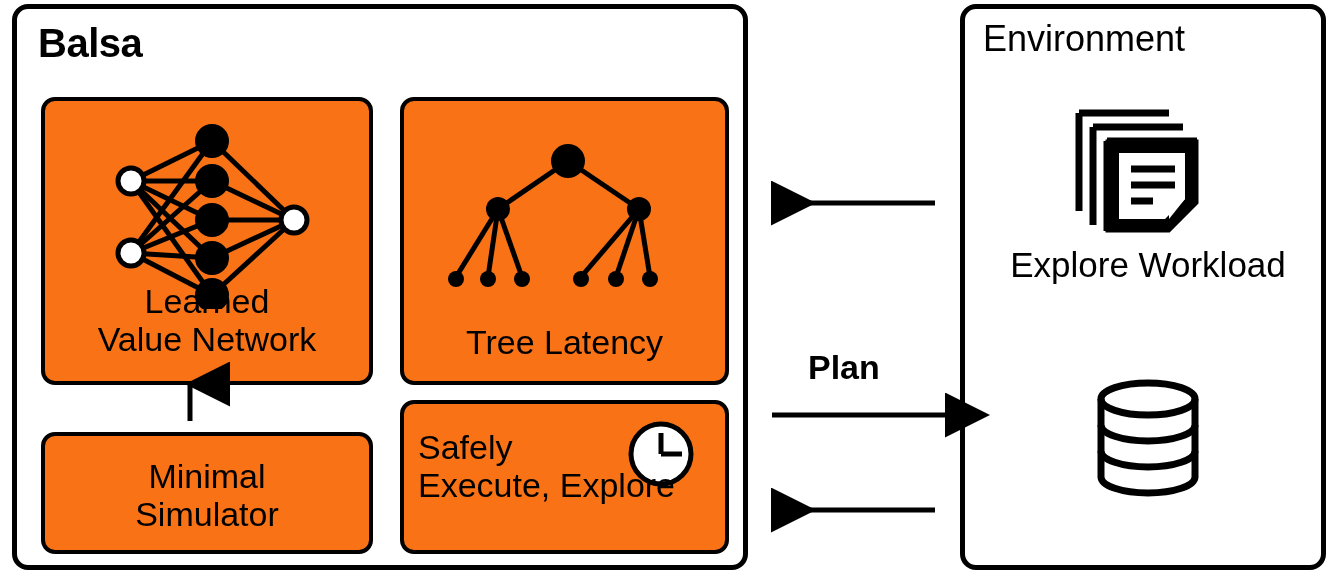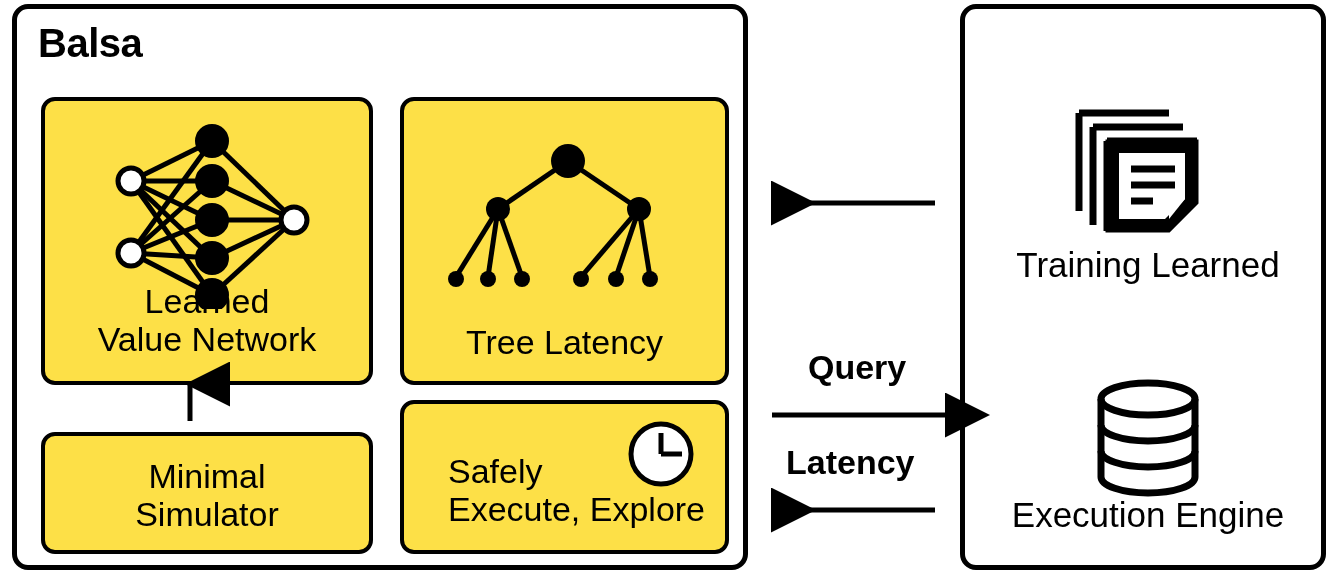--- a/index.html
+++ b/index.html
@@ -24,21 +24,21 @@
     border: 5px solid #000;
     border-radius: 16px;
     background: #fff;
     padding-left: 12px;
   }
   .inner-box {
     position: absolute;
     box-sizing: border-box;
     border: 4px solid #000;
     border-radius: 14px;
-    background: #fde047;
+    background: #f97316;
     text-decoration: underline;
   }
   .panel-title {
     position: absolute;
     white-space: nowrap;
     line-height: 1;
   }
   #balsa-title {
     left: 33px;
     top: 18px;
@@ -182,64 +182,63 @@
     </div>
 
     <div class="inner-box" id="exec-box" style="left:383px; top:391px; width:329px; height:154px;">
 
       <svg class="diagram-svg" style="left:221px; top:14px;" width="72" height="72" viewBox="0 0 72 72">
         <circle cx="36" cy="36" r="30" fill="#fff" stroke="#000" stroke-width="5"></circle>
         <line x1="36" y1="36" x2="36" y2="15" stroke="#000" stroke-width="5" stroke-linecap="butt"></line>
         <line x1="36" y1="36" x2="57" y2="36" stroke="#000" stroke-width="5" stroke-linecap="butt"></line>
       </svg>
 
-      <div class="box-label left-align" style="top:48px;margin-left:30px;">Safely
+      <div class="box-label left-align" style="top:24px;">Safely
 Execute, Explore</div>
     </div>
   </div>
 
   <div class="panel" id="environment-panel" style="left:960px; top:4px; width:366px; height:566px;">
 
+    <div class="panel-title" id="env-title" style="left:18px; top:12px;">Environment</div>
 
     <svg class="diagram-svg" style="left:108px; top:98px;" width="132" height="132" viewBox="0 0 132 132">
 
       <path d="M6 6 H96 M6 6 V104" fill="none" stroke="#000" stroke-width="7"></path>
       <path d="M20 20 H110 M20 20 V118" fill="none" stroke="#000" stroke-width="7"></path>
       <path d="M34 34 H124 M34 34 V124" fill="none" stroke="#000" stroke-width="7"></path>
 
       <path d="M34 34 H124 V96 L96 124 H34 Z" fill="#000" stroke="#000" stroke-width="3"></path>
       <path d="M46 46 H112 V92 L92 112 H46 Z" fill="#fff"></path>
       <path d="M112 92 H96 V112 Z" fill="#fff"></path>
       <g stroke="#000" stroke-width="7" stroke-linecap="butt">
         <line x1="58" y1="62" x2="102" y2="62"></line>
         <line x1="58" y1="78" x2="102" y2="78"></line>
         <line x1="58" y1="94" x2="80" y2="94"></line>
       </g>
     </svg>
 
-    <div class="env-item-label" style="left:0px; top:238px; width:366px;">Training Learned</div>
+    <div class="env-item-label" style="left:0px; top:238px; width:366px;">Explore Workload</div>
 
     <svg class="diagram-svg" style="left:123px; top:368px;" width="120" height="122" viewBox="0 0 120 122">
       <g fill="none" stroke="#000" stroke-width="7" stroke-linejoin="round">
         <ellipse cx="60" cy="22" rx="47" ry="16"></ellipse>
         <path d="M13 22 V100"></path>
         <path d="M107 22 V100"></path>
         <path d="M13 100 A47 16 0 0 0 107 100"></path>
         <path d="M13 48 A47 16 0 0 0 107 48"></path>
         <path d="M13 74 A47 16 0 0 0 107 74"></path>
       </g>
     </svg>
 
-    <div class="env-item-label" style="left:0px; top:488px; width:366px;">Execution Engine</div>
   </div>
 
 
-  <div class="arrow-label" style="left:808px; top:350px;">Query</div>
-
-  <div class="arrow-label" style="left:786px; top:445px;">Latency</div>
+  <div class="arrow-label" style="left:808px; top:350px;">Plan</div>
+
 
   <svg class="overlay">
     <defs>
       <marker id="arrow-left" markerWidth="9" markerHeight="9" refX="8" refY="4.5" orient="auto" markerUnits="strokeWidth">
         <path d="M9,0 L0,4.5 L9,9 z" fill="#000"></path>
       </marker>
       <marker id="arrow-right" markerWidth="9" markerHeight="9" refX="1" refY="4.5" orient="auto" markerUnits="strokeWidth">
         <path d="M0,0 L9,4.5 L0,9 z" fill="#000"></path>
       </marker>
       <marker id="arrow-up" markerWidth="9" markerHeight="9" refX="4.5" refY="1" orient="auto" markerUnits="strokeWidth">

